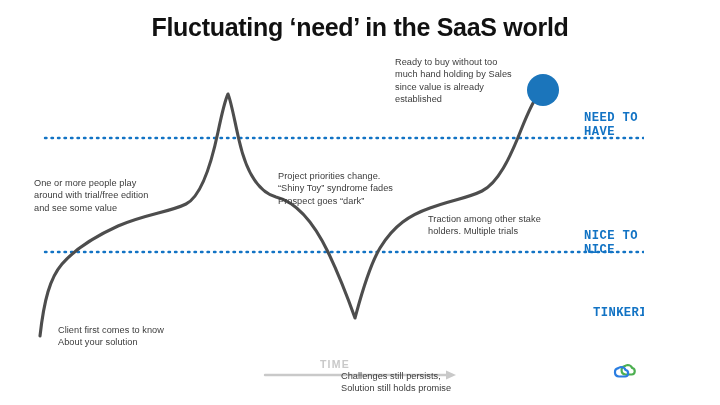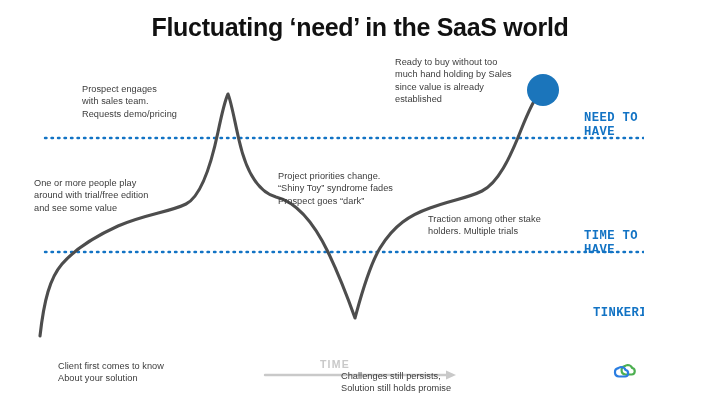--- a/index.html
+++ b/index.html
@@ -121,31 +121,28 @@
 
     <g>
       <line x1="265" y1="375" x2="446" y2="375" stroke="#c9c9c9" stroke-width="2.4" stroke-linecap="round"></line>
       <polygon points="446,370.5 456,375 446,379.5" fill="#c9c9c9"></polygon>
     </g>
   </svg>
 
   <div id="time-label">TIME</div>
 
   <div class="stage-label" style="left:584px; top:111px;">NEED TO HAVE</div>
-  <div class="stage-label" style="left:584px; top:229px;">TIME TO HAVE</div>
+  <div class="stage-label" style="left:584px; top:229px;">NICE TO NICE</div>
   <div class="stage-label" style="left:593px; top:306px;">TINKERING</div>
 
-  <div class="annot" style="left:58px; top:324px;margin-top:36px;">Client first comes to know
+  <div class="annot" style="left:58px; top:324px;">Client first comes to know
 About your solution</div>
   <div class="annot" style="left:34px; top:177px;">One or more people play
 around with trial/free edition
 and see some value</div>
-  <div class="annot" style="left:82px; top:83px;">Prospect engages
-with sales team.
-Requests demo/pricing</div>
   <div class="annot" style="left:278px; top:170px;">Project priorities change.
 “Shiny Toy” syndrome fades
 Prospect goes “dark”</div>
   <div class="annot" style="left:341px; top:322px;margin-top:48px;">Challenges still persists,
 Solution still holds promise</div>
   <div class="annot" style="left:428px; top:213px;">Traction among other stake
 holders. Multiple trials</div>
   <div class="annot" style="left:395px; top:56px;">Ready to buy without too
 much hand holding by Sales
 since value is already

